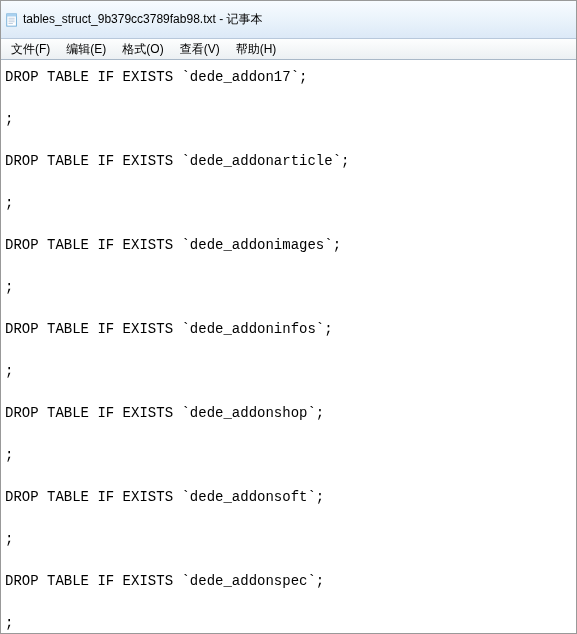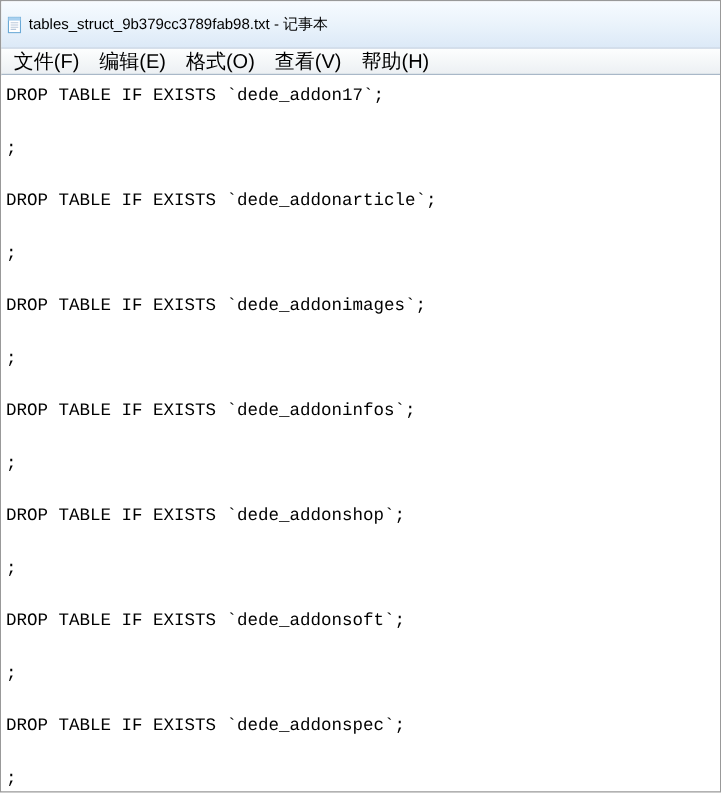--- a/index.html
+++ b/index.html
@@ -36,21 +36,21 @@
   .menubar {
     height: 21px;
     background: linear-gradient(to bottom, #fdfefe, #ecf0f3);
     border-bottom: 1px solid #a9b8c8;
     display: flex;
     align-items: center;
     padding: 0 2px;
   }
   .menu-item {
     padding: 2px 8px;
-    font-size: 16px;
+    font-size: 12px;
     color: #000;
     cursor: default;
   }
   .editor {
     position: relative;
     height: calc(634px - 22px - 21px - 2px);
     overflow-y: auto;
     overflow-x: hidden;
     background: #fff;
     border-top: 1px solid #fff;

